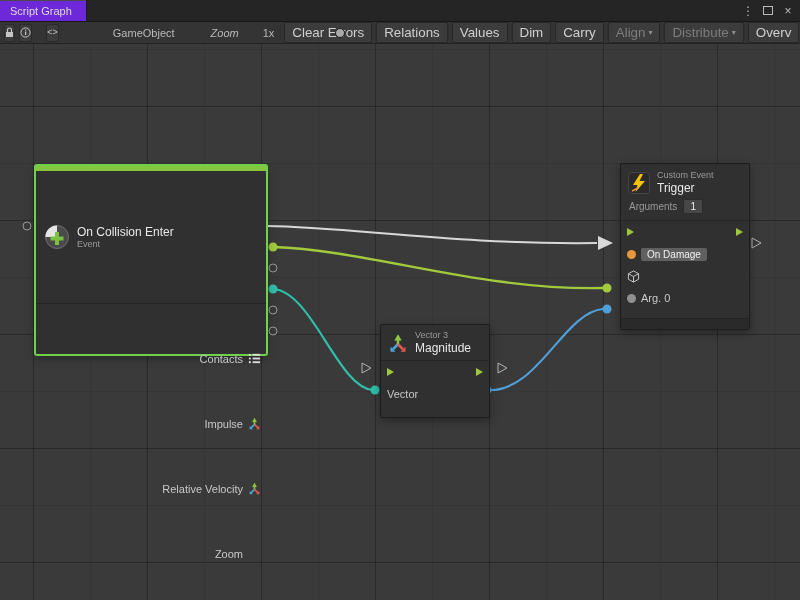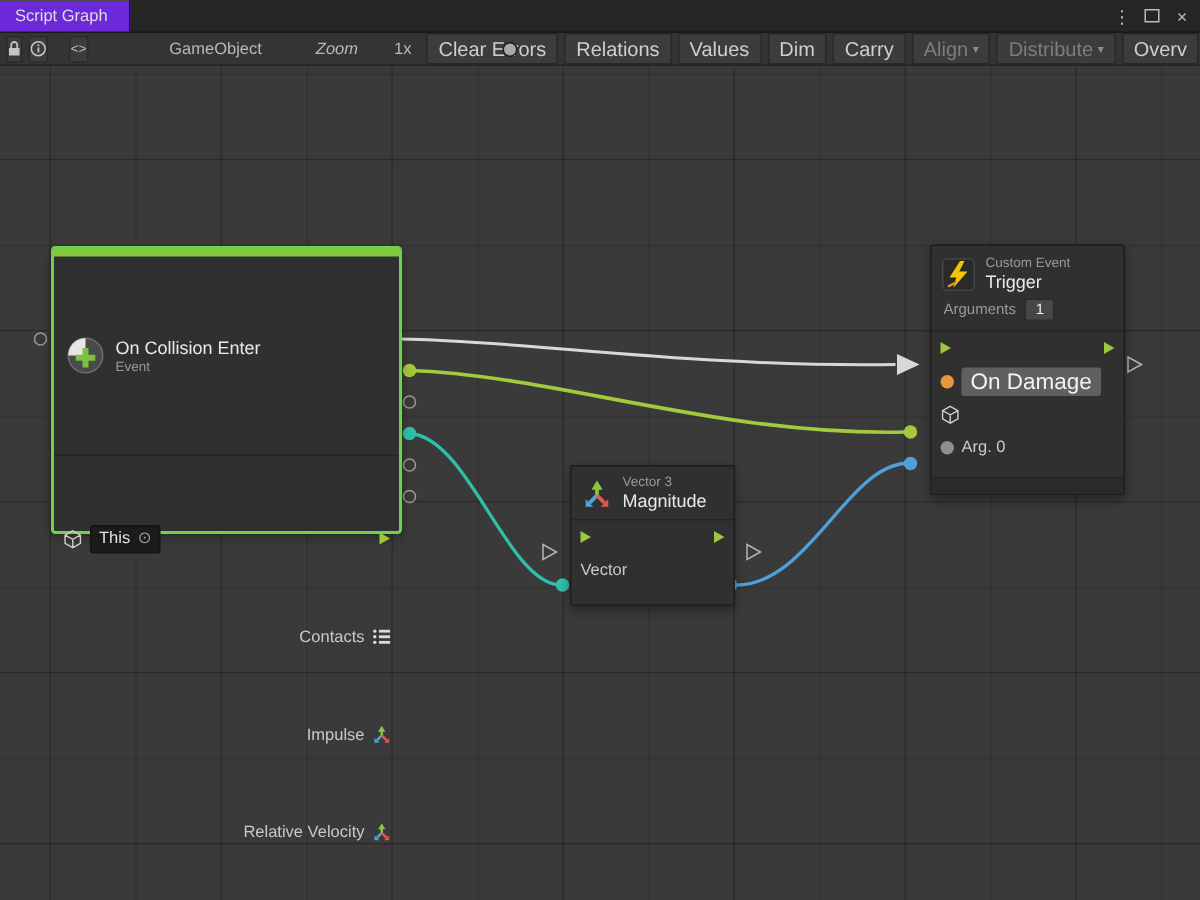--- a/index.html
+++ b/index.html
@@ -56,34 +56,34 @@
   .n-div{height:1px;background:#242424;flex:0 0 auto;}
   .n-row{display:flex;align-items:center;gap:5px;padding:0 6px;flex:0 0 auto;box-sizing:border-box;}
   .lbl{font-size:11px;color:#c9c9c9;}
   .flex{flex:1;}
   .n-foot{margin-top:auto;border-top:1px solid #242424;background:#2a2a2a;flex:0 0 auto;}
   .arr-r{width:0;height:0;border-top:4.5px solid transparent;border-bottom:4.5px solid transparent;
          border-left:7px solid var(--flow_green);}
   .pill{display:inline-flex;align-items:center;gap:5px;background:#1b1b1b;border:1px solid #141414;
         border-radius:2px;padding:1px 5px;height:15px;font-size:11px;color:#e3e3e3;}
   .picker{color:#9a9a9a;font-size:11px;line-height:11px;}
-  .strbox{background:#606060;border-radius:2px;padding:1px 6px;font-size:15px;color:#f2f2f2;}
+  .strbox{background:#606060;border-radius:2px;padding:1px 6px;font-size:10px;color:#f2f2f2;}
   .numbox{background:#474747;border:1px solid #2b2b2b;border-radius:2px;padding:0 4px;min-width:10px;
           font-size:10px;color:#eee;text-align:center;height:13px;line-height:13px;}
   .dot{width:9px;height:9px;border-radius:50%;flex:0 0 auto;}
   .dot.orange{background:var(--port_orange);}
   .dot.gray{background:#8f8f8f;}
   .icon13{width:13px;height:13px;flex:0 0 auto;}
 
   
   #node-event{left:35px;top:121px;width:232px;height:190px;}
   #node-event .n-hdr{height:32px;}
   .row-this{height:22px;}
   .port-row{height:21px;justify-content:flex-end;padding-right:5px;}
-  #node-vector{left:380px;top:266px;width:110px;height:94px;}
+  #node-vector{left:380px;top:280px;width:110px;height:94px;}
   #node-vector .n-hdr{padding:5px 7px;}
   #node-vector .n-row{height:22px;}
   #node-trigger{left:620px;top:119px;width:130px;height:167px;}
   #node-trigger .n-hdr{padding:6px 7px 2px;}
   #node-trigger .args-row{display:flex;align-items:center;gap:6px;padding:2px 8px 6px;}
   #node-trigger .n-row{height:22px;}
 </style>
 </head>
 <body>
 
@@ -175,31 +175,20 @@
         <path d="M13 1.5 A11.5 11.5 0 0 0 1.5 13 L13 13 Z" fill="#e6e6e6"></path>
         <rect x="11" y="8" width="4" height="13" fill="#7cc142"></rect>
         <rect x="6.5" y="12.5" width="13" height="4" fill="#7cc142"></rect>
       </svg>
       <div>
         <div class="n-title" data-interactable="false">On Collision Enter</div>
         <div class="n-sub" data-interactable="false">Event</div>
       </div>
     </div>
     <div class="n-div" data-interactable="false"></div>
-    <div class="n-row row-this">
-      <svg class="icon13" viewBox="0 0 14 14" data-interactable="false">
-        <path d="M7 1 L12.5 4 V10 L7 13 L1.5 10 V4 Z M1.5 4 L7 7 L12.5 4 M7 7 V13" fill="none" stroke="#cfcfcf"></path>
-      </svg>
-      <span class="pill" data-interactable="true">
-        <span data-interactable="false">This</span>
-        <span class="picker" data-interactable="true">⊙</span>
-      </span>
-      <span class="flex"></span>
-      <span class="arr-r" data-interactable="true"></span>
-    </div>
     <div class="n-row port-row">
       <span class="lbl" data-interactable="false">Contacts</span>
       <svg class="icon13" viewBox="0 0 14 12" data-interactable="false">
         <circle cx="2" cy="2" r="1.2" fill="#dcdcdc"></circle>
           <rect x="5" y="1" width="8" height="2" fill="#dcdcdc"></rect>
         <circle cx="2" cy="6" r="1.2" fill="#dcdcdc"></circle>
           <rect x="5" y="5" width="8" height="2" fill="#dcdcdc"></rect>
         <circle cx="2" cy="10" r="1.2" fill="#dcdcdc"></circle>
           <rect x="5" y="9" width="8" height="2" fill="#dcdcdc"></rect>
       </svg>

